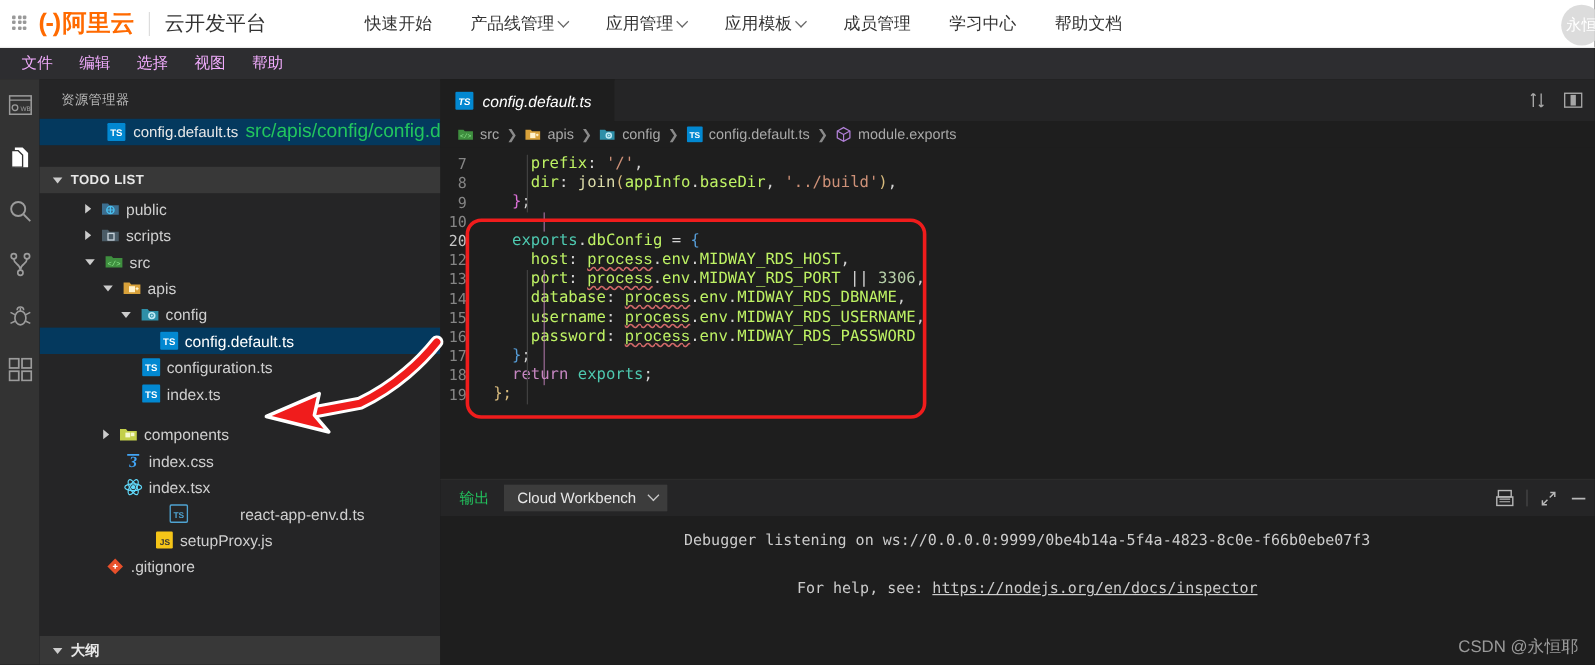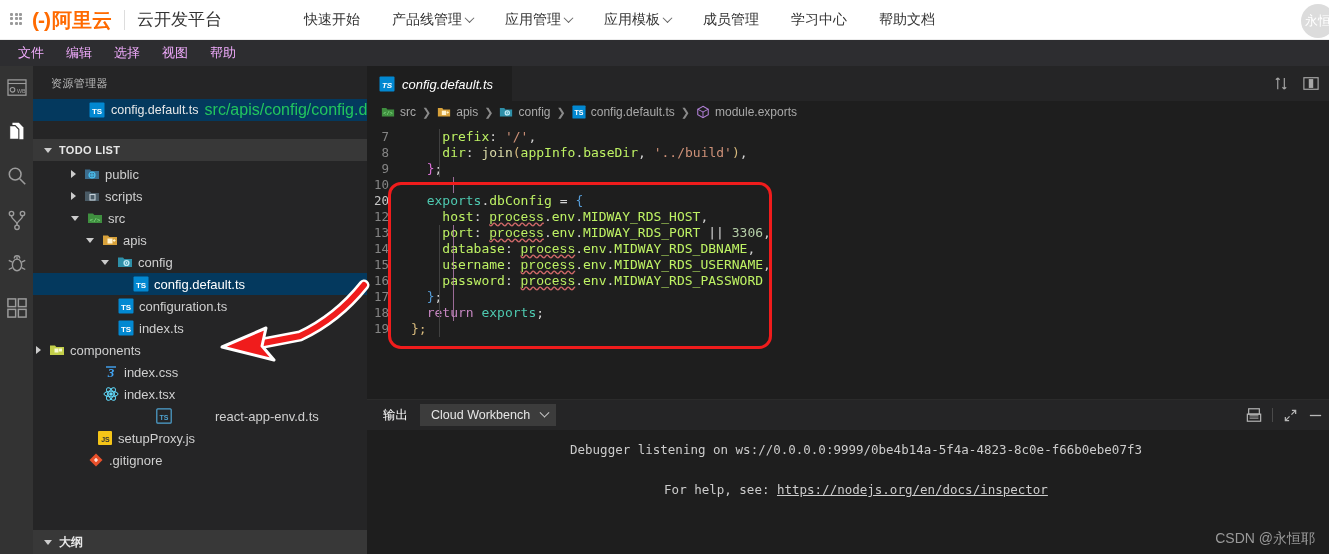--- a/index.html
+++ b/index.html
@@ -247,21 +247,21 @@
   }
 
   
   .panel { height: 155px; background: #1e1e1e; display: flex; flex-direction: column; flex: none; }
   .panel-head {
     height: 31px; background: #252526;
     display: flex; align-items: center; gap: 12px;
     padding-left: 16px; position: relative;
     border-top: 1px solid #2b2b2b;
   }
-  .panel-tab { font-size: 12.5px; color: #ffffff; cursor: pointer; }
+  .panel-tab { font-size: 12.5px; color: #22c55e; cursor: pointer; }
   .panel-select {
     height: 22px; min-width: 136px;
     border: 1px solid #3c3c3c; background: #3c3c3c;
     display: flex; align-items: center; justify-content: space-between;
     padding: 0 7px 0 10px;
     font-size: 12.5px; color: #e6e6e6; cursor: pointer; gap: 10px;
   }
   .panel-actions {
     position: absolute; right: 6px; top: 0; bottom: 0;
     display: flex; align-items: center; gap: 10px;
@@ -472,21 +472,21 @@
           <span>configuration.ts</span>
         </div>
         <div class="row" style="padding-left: 65px;">
           <span class="tri blank"></span>
           <svg viewBox="0 0 16 16" class="ficon">
             <rect x="0.5" y="0.5" width="15" height="15" rx="1" fill="#0288d1"></rect>
             <text x="8" y="11.5" font-size="8" fill="#fff" text-anchor="middle" font-family="Liberation Sans, sans-serif" font-weight="bold">TS</text>
           </svg>
           <span>index.ts</span>
         </div>
-        <div class="row" style="">
+        <div class="row" style="padding-left: 50px; margin-top: 12px;">
           <span class="tri right"></span>
           <svg viewBox="0 0 16 16" class="ficon">
             <path d="M1 3.5h5l1.3 1.6H15V13H1z" fill="#c3cf4a"></path>
             <rect x="5.5" y="6.5" width="4" height="4" fill="#f6f9d0"></rect>
             <rect x="10" y="6.5" width="3" height="3" fill="#f6f9d0"></rect>
           </svg>
           <span>components</span>
         </div>
         <div class="row" style="padding-left: 50px;">
           <span class="tri blank"></span>
@@ -499,29 +499,29 @@
         <div class="row" style="padding-left: 50px;">
           <span class="tri blank"></span>
           <svg viewBox="0 0 16 16" class="ficon">
             <circle cx="8" cy="8" r="1.8" fill="#61dafb"></circle>
             <ellipse cx="8" cy="8" rx="7" ry="2.8" fill="none" stroke="#61dafb" stroke-width="1"></ellipse>
             <ellipse cx="8" cy="8" rx="7" ry="2.8" fill="none" stroke="#61dafb" stroke-width="1" transform="rotate(60 8 8)"></ellipse>
             <ellipse cx="8" cy="8" rx="7" ry="2.8" fill="none" stroke="#61dafb" stroke-width="1" transform="rotate(120 8 8)"></ellipse>
           </svg>
           <span>index.tsx</span>
         </div>
-        <div class="row" style="padding-left: 65px; gap: 43px;">
+        <div class="row" style="padding-left: 50px; gap: 43px;">
           <span class="tri blank"></span>
           <svg viewBox="0 0 16 16" class="ficon">
             <rect x="0.8" y="0.8" width="14.4" height="14.4" rx="1" fill="none" stroke="#4fa3d1" stroke-width="1.2"></rect>
             <text x="8" y="11.5" font-size="7" fill="#4fa3d1" text-anchor="middle" font-family="Liberation Sans, sans-serif" font-weight="bold">TS</text>
           </svg>
           <span>react-app-env.d.ts</span>
         </div>
-        <div class="row" style="padding-left: 44px;">
+        <div class="row" style="padding-left: 76px;">
           <span class="tri blank"></span>
           <svg viewBox="0 0 16 16" class="ficon">
             <rect x="1" y="1" width="14" height="14" rx="1" fill="#f5c518"></rect>
             <text x="8.5" y="12" font-size="7" fill="#333" text-anchor="middle" font-family="Liberation Sans, sans-serif" font-weight="bold">JS</text>
           </svg>
           <span>setupProxy.js</span>
         </div>
         <div class="row" style="padding-left: 35px;">
           <span class="tri blank"></span>
           <svg viewBox="0 0 16 16" class="ficon">

